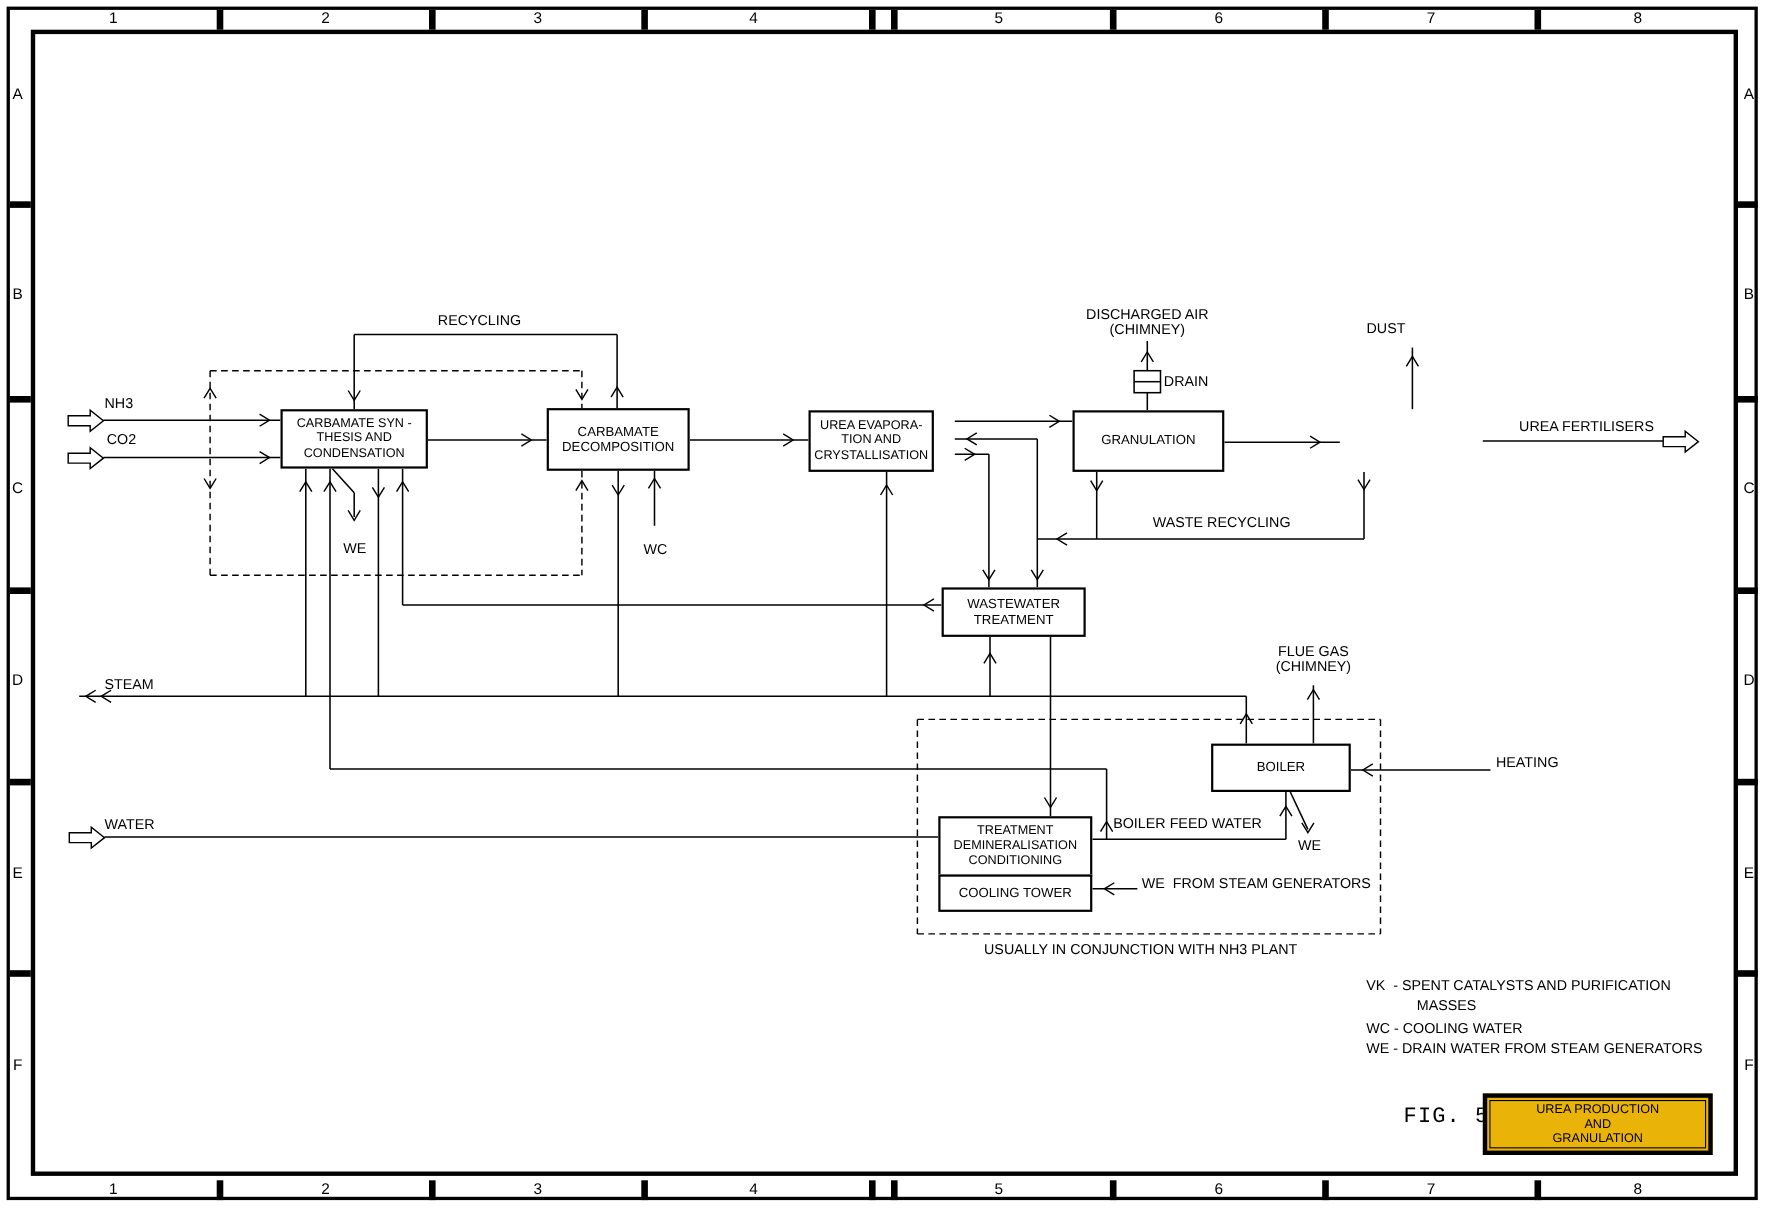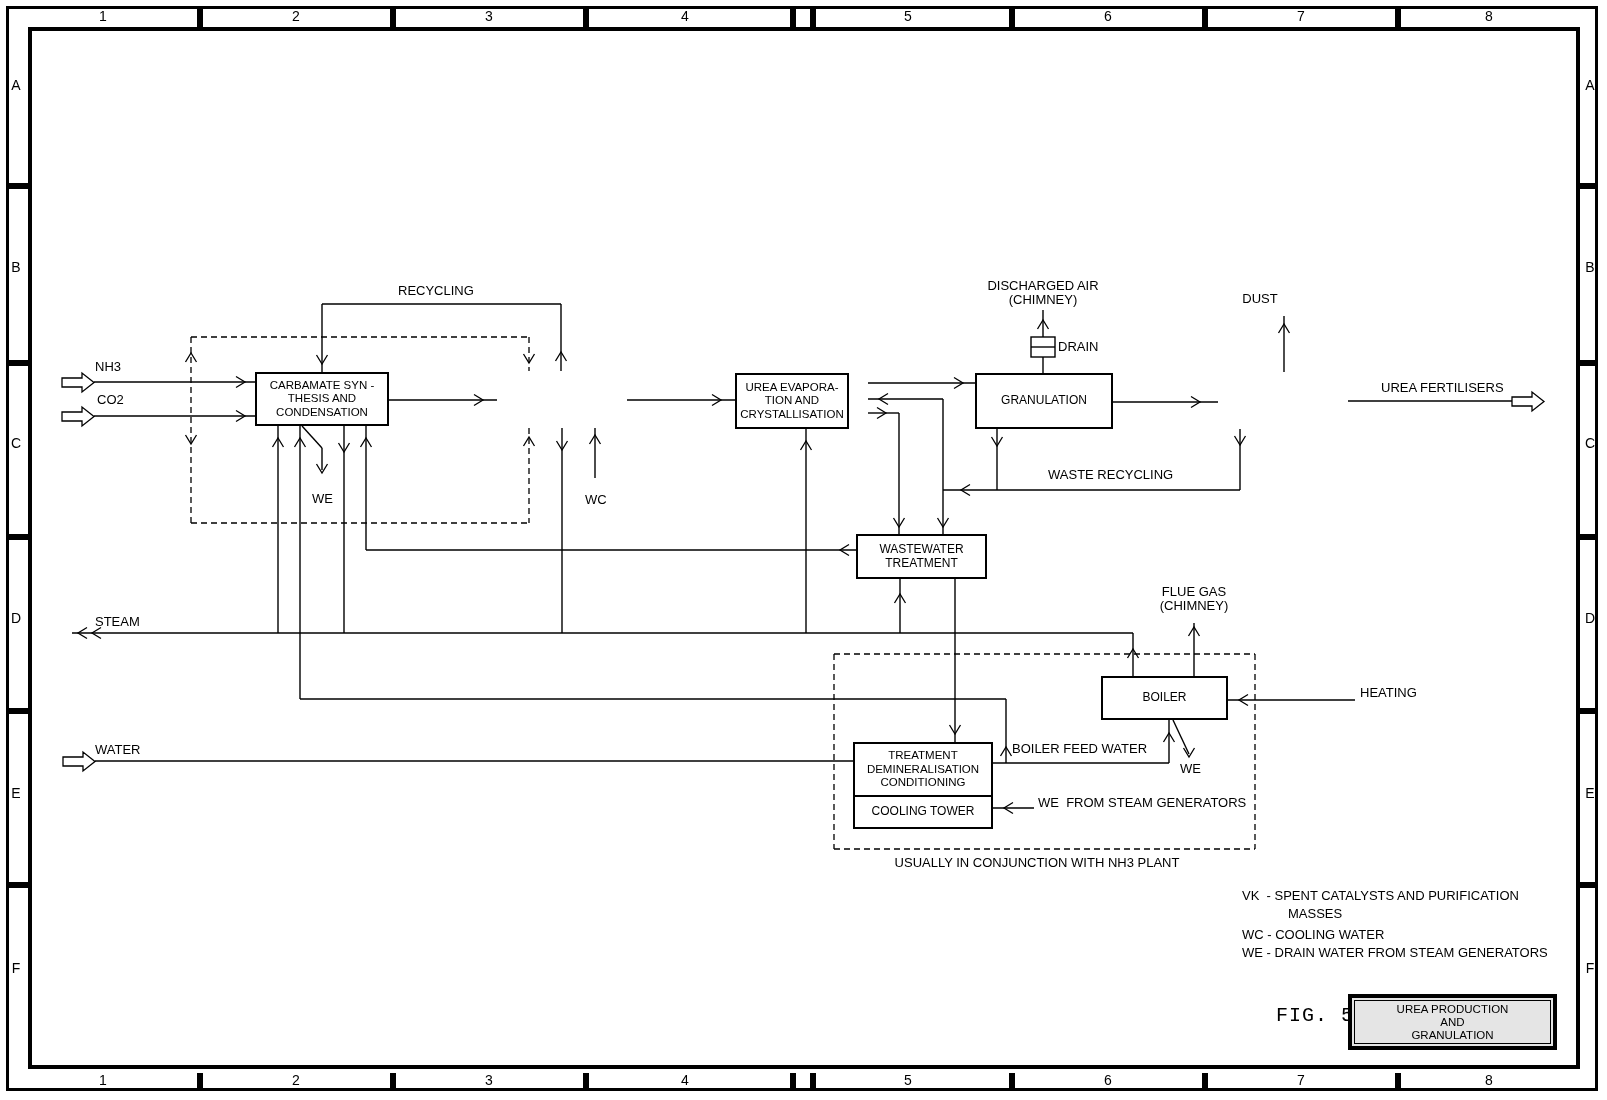--- a/index.html
+++ b/index.html
@@ -12,21 +12,21 @@
   .tick{position:absolute;background:#000;}
   .gridlbl{position:absolute;font-size:14px;line-height:16px;text-align:center;}
   #wiring{position:absolute;left:0;top:0;}
   .pbox{position:absolute;border:2px solid #000;background:#fff;box-sizing:border-box;
         display:flex;align-items:center;justify-content:center;text-align:center;
         white-space:pre-line;font-size:12px;line-height:13.5px;}
   .lbl{position:absolute;font-size:13px;line-height:14px;white-space:pre-wrap;}
   .ctr{text-align:center;}
   .fig{position:absolute;left:1276px;top:1004px;font-size:20px;letter-spacing:1px;font-family:Liberation Mono, monospace;}
   .tblock{position:absolute;left:1348px;top:994px;width:209px;height:56px;
-          border:4px solid #000;box-sizing:border-box;padding:2px;background:#e5e5e5;}
+          border:4px solid #000;box-sizing:border-box;padding:2px;background:#eab308;}
   .tblock-inner{width:100%;height:100%;border:1px solid #000;box-sizing:border-box;
           display:flex;align-items:center;justify-content:center;text-align:center;
           white-space:pre-line;font-size:11.5px;line-height:13px;}
 </style>
 </head>
 <body>
 
 <div class="sheet">
 
   <svg id="wiring" width="1607" height="1100" viewBox="0 0 1607 1100">
@@ -186,20 +186,22 @@
       <div class="tick" style="left: 1580px; top: 534px; width: 18px; height: 6px;"></div>
       <div class="tick" style="left: 9px; top: 708px; width: 19px; height: 6px;"></div>
       <div class="tick" style="left: 1580px; top: 708px; width: 18px; height: 6px;"></div>
       <div class="tick" style="left: 9px; top: 882px; width: 19px; height: 6px;"></div>
       <div class="tick" style="left: 1580px; top: 882px; width: 18px; height: 6px;"></div>
     </div>
 
   <div class="pbox" style="left:255px;top:372px;width:134px;height:54px;font-size:11.5px">CARBAMATE SYN -
 THESIS AND
 CONDENSATION</div>
+  <div class="pbox" style="left:497px;top:371px;width:130px;height:57px">CARBAMATE
+DECOMPOSITION</div>
   <div class="pbox" style="left:735px;top:373px;width:114px;height:56px;font-size:11.5px">UREA EVAPORA-
 TION AND
 CRYSTALLISATION</div>
   <div class="pbox" style="left:975px;top:373px;width:138px;height:56px">GRANULATION</div>
   <div class="pbox" style="left:856px;top:534px;width:131px;height:45px">WASTEWATER
 TREATMENT</div>
   <div class="pbox" style="left:1101px;top:676px;width:127px;height:44px">BOILER</div>
   <div class="pbox" style="left:853px;top:742px;width:140px;height:55px;font-size:11.5px">TREATMENT
 DEMINERALISATION
 CONDITIONING</div>

